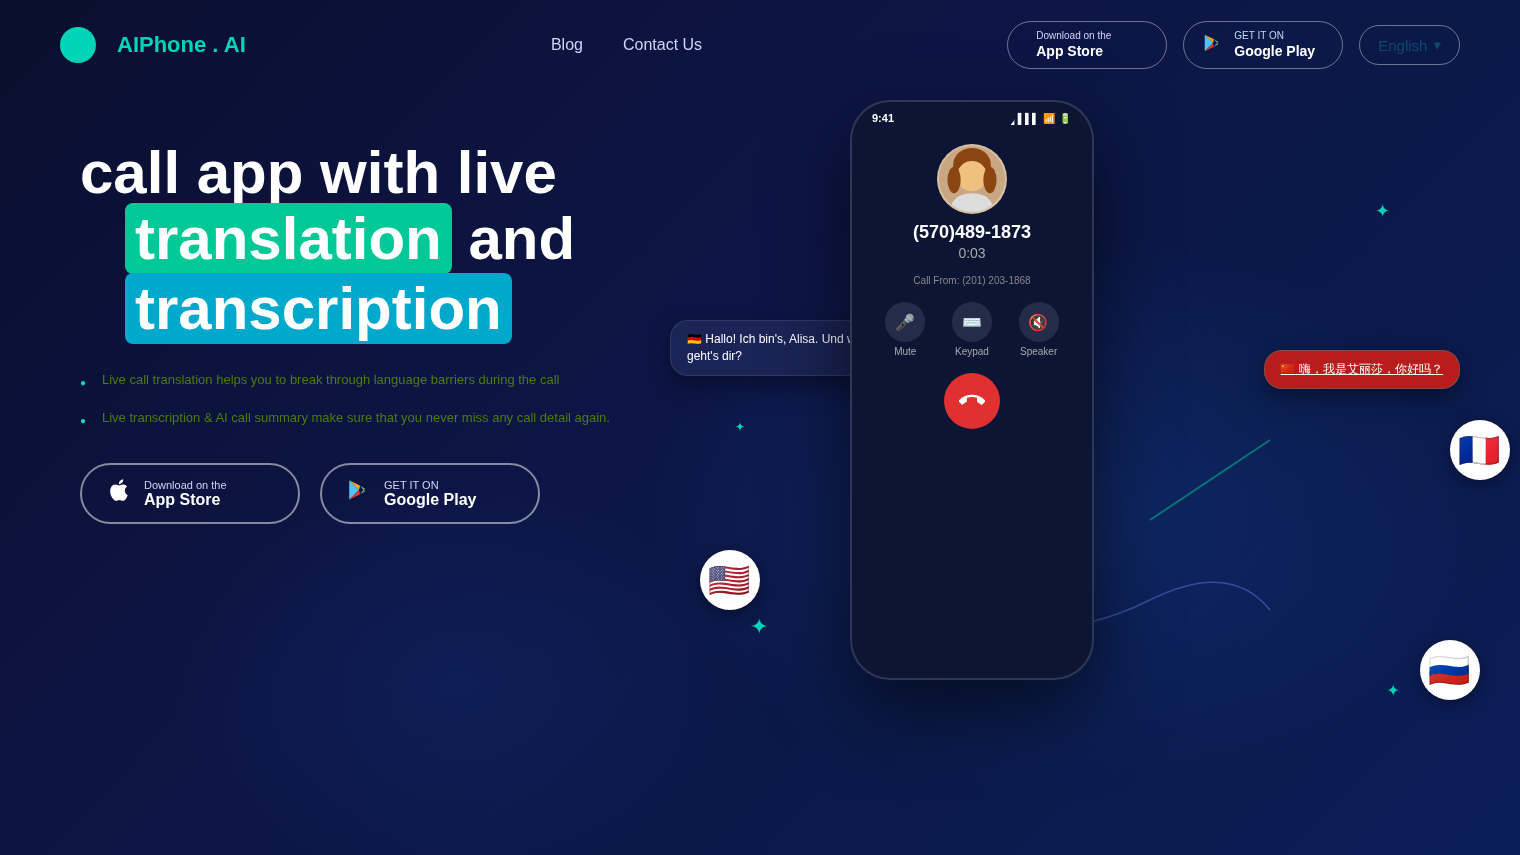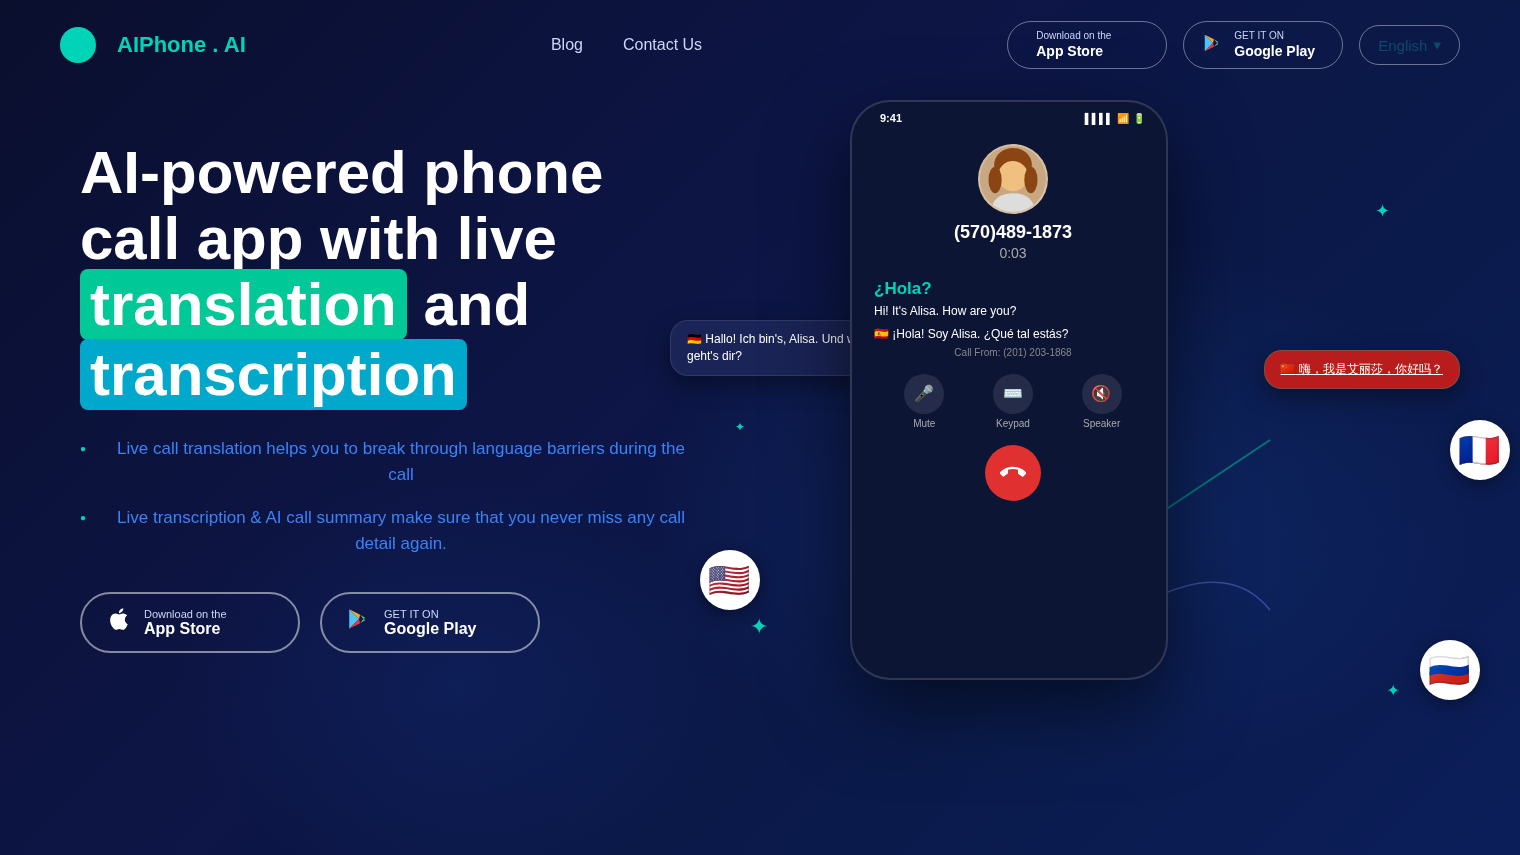--- a/index.html
+++ b/index.html
@@ -137,47 +137,46 @@
 
     .hero-title {
       font-size: 60px;
       font-weight: 900;
       color: #fff;
       line-height: 1.1;
       margin-bottom: 20px;
     }
     .hero-title .line1 { display: block; }
     .hero-title .line2 { display: block; }
-    .hero-title .line3 { display: block; }
+    .hero-title .line3 { display: block; margin-left: 45px; }
 
     .highlight-green {
       background: #00c896;
       border-radius: 8px;
       padding: 2px 10px;
       color: #fff;
     }
     .highlight-teal {
       background: #00a8cc;
       border-radius: 8px;
       padding: 2px 10px;
       color: #fff;
     }
 
     .hero-bullets {
       margin: 28px 0 36px 0;
       list-style: none;
     }
     .hero-bullets li {
-      color: #3b82f6;
-      font-size: 17px;
+      color: #4d7c0f;
+      font-size: 13px;
       line-height: 1.5;
       margin-bottom: 18px;
       padding-left: 22px;
       position: relative;
-      text-align: center;
     }
     .hero-bullets li::before {
       content: '●';
       color: #00d4b8;
       position: absolute;
       left: 0;
       font-size: 10px;
       top: 5px;
     }
 
@@ -222,28 +221,27 @@
       height: 720px;
       display: flex;
       justify-content: center;
       align-items: flex-start;
     }
 
     .phone-mockup {
       position: absolute;
       top: -20px;
       left: 120px;
-      width: 318px;
+      width: 244px;
       height: 580px;
       background: #0d1535;
       border-radius: 40px;
       border: 2px solid rgba(255,255,255,0.15);
       overflow: hidden;
       box-shadow: 0 30px 80px rgba(0,0,0,0.6);
-      padding-left: 8px;
     }
 
     .phone-notch {
       position: absolute;
       top: 0;
       left: 50%;
       transform: translateX(-50%);
       width: 90px;
       height: 28px;
       background: #0d1535;
@@ -473,21 +471,20 @@
       <span>English</span>
       <span>▾</span>
     </button>
   </div>
 </nav>
 
 <section class="hero">
 
   <div class="hero-left">
     <h1 class="hero-title">
-      <span class="line1">AI-powered phone</span>
       <span class="line2">call app with live</span>
       <span class="line3">
         <span class="highlight-green">translation</span>
         <span>and</span>
       </span>
       <span class="line3" style="display:block;margin-top:4px;">
         <span class="highlight-teal">transcription</span>
       </span>
     </h1>
 
@@ -592,28 +589,20 @@
               <ellipse cx="16" cy="36" rx="7" ry="14" fill="#8B4513"></ellipse>
               <ellipse cx="54" cy="36" rx="7" ry="14" fill="#8B4513"></ellipse>
 
               <ellipse cx="35" cy="65" rx="22" ry="15" fill="#ddd"></ellipse>
             </svg>
           </div>
           <div class="caller-number">(570)489-1873</div>
           <div class="caller-duration">0:03</div>
         </div>
 
-        <div class="call-messages">
-          <div style="color:#00d4b8;font-size:17px;font-weight:700;margin-bottom:4px;">¿Hola?</div>
-          <div style="color:#fff;font-size:12px;line-height:1.4;margin-bottom:6px;">Hi! It's Alisa. How are you?</div>
-          <div style="color:#fff;font-size:12px;line-height:1.4;">
-            <span>🇪🇸</span>
-            <span>¡Hola! Soy Alisa. ¿Qué tal estás?</span>
-          </div>
-        </div>
 
         <div class="call-from">Call From: (201) 203-1868</div>
 
         <div class="call-controls">
           <div class="ctrl-btn">
             <div class="ctrl-icon">🎤</div>
             <span class="ctrl-label">Mute</span>
           </div>
           <div class="ctrl-btn">
             <div class="ctrl-icon">⌨️</div>

